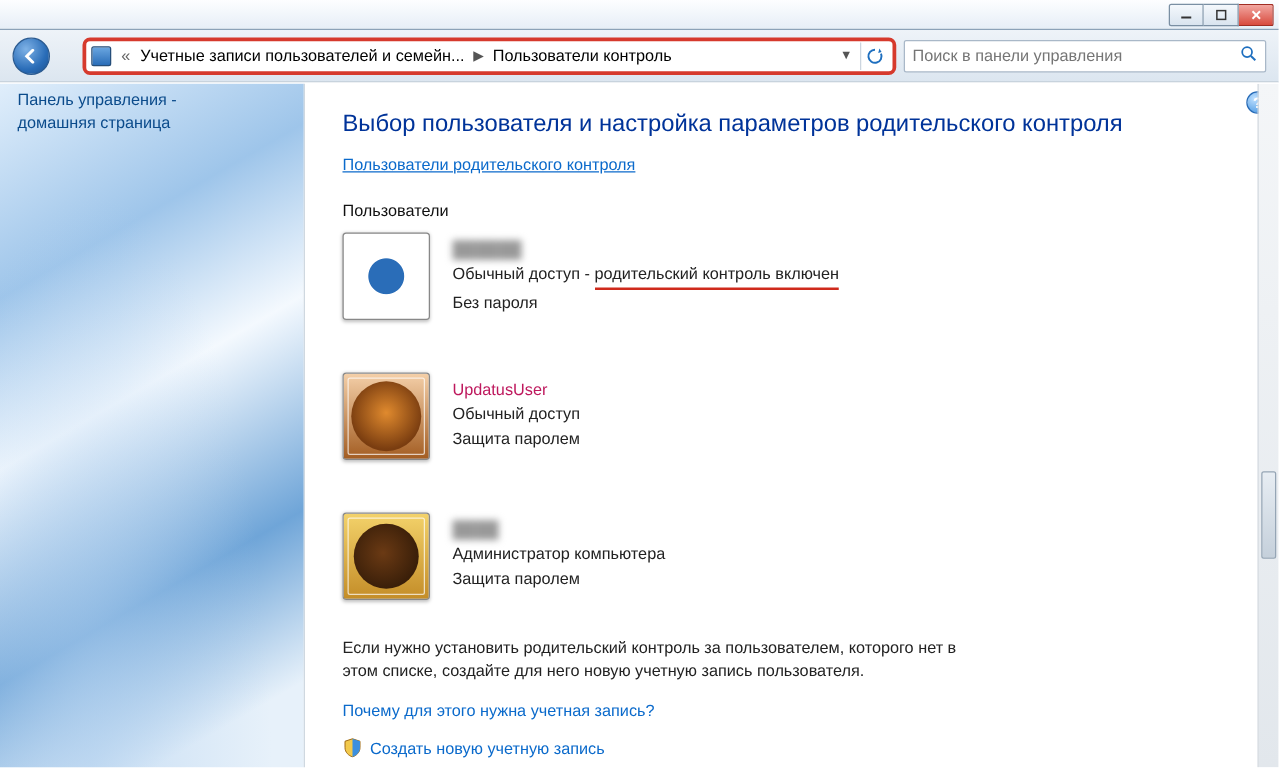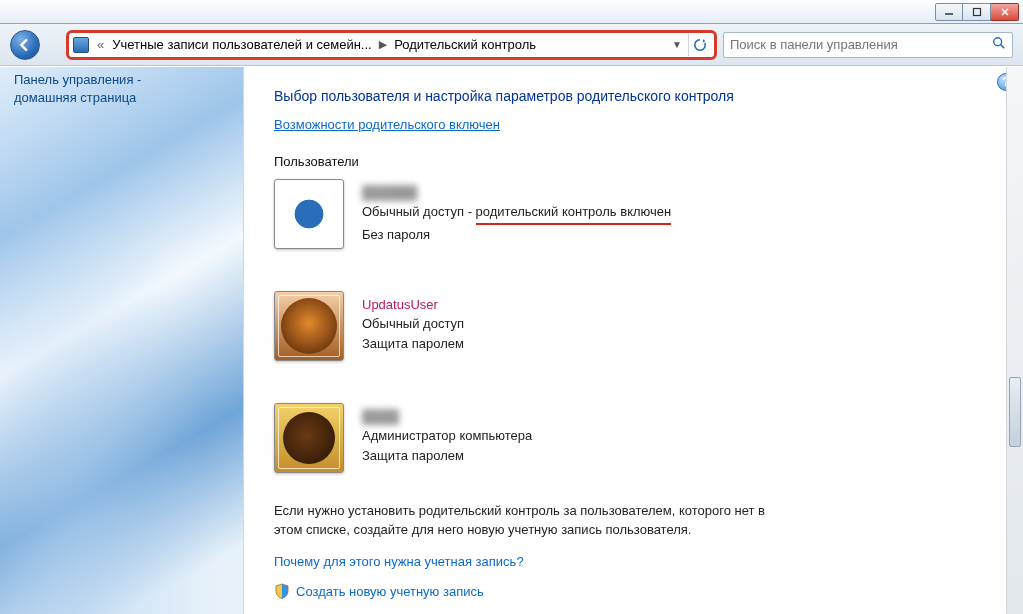--- a/index.html
+++ b/index.html
@@ -33,21 +33,21 @@
 
 .main { display:flex; height: calc(614px - 24px - 42px); border-top: 1px solid #fff; }
 .sidebar { width: 244px; position:relative; border-right: 1px solid #cfd8e0; background: linear-gradient(150deg, #e0eefb 0%, #9ec5ea 25%, #f4f9fe 45%, #6fa5d8 70%, #e7f1fa 90%); overflow:hidden;}
 .sidebar::after{ content:""; position:absolute; inset:0; background: radial-gradient(ellipse at 30% 100%, rgba(180,210,240,.6), transparent 60%);}
 .sidebar-inner { position:relative; padding: 4px 14px; z-index:2;}
 .side-link { display:block; margin-bottom: 18px; color:#0b4b8b; line-height:1.4; cursor:pointer; }
 .side-link .line1 { display:block; }
 
 .content { flex:1; padding: 20px 30px 0 30px; background:#fff; overflow:hidden; position:relative;}
 .help-btn { position:absolute; top:6px; right:8px; width:18px; height:18px; border-radius:50%; background:radial-gradient(circle at 35% 30%, #bfe0ff, #3b8fde); border:1px solid #2a6db8; color:#fff; font-size:12px; font-weight:bold; display:flex; align-items:center; justify-content:center; cursor:pointer;}
-h1 { font-size: 14px; font-weight: 400; color:#003399; margin-bottom: 10px; line-height:1.4;}
+h1 { font-size: 19px; font-weight: 400; color:#003399; margin-bottom: 10px; line-height:1.4;}
 .top-link { color:#0b6acb; text-decoration: underline; cursor:pointer; font-size:13px; display:inline-block; margin-bottom: 22px;}
 .section-label { color:#111; margin-bottom: 10px; }
 .users { display:flex; flex-direction:column; gap: 42px; margin-bottom: 28px;}
 .user { display:flex; align-items:flex-start; gap: 18px; cursor:pointer;}
 .avatar { width:70px; height:70px; border:1px solid #888; border-radius:3px; box-shadow: 0 1px 3px rgba(0,0,0,.25); background-size:cover; position:relative; flex-shrink:0;}
 .avatar-inner{ position:absolute; inset:3px; border:1px solid rgba(255,255,255,.7); border-radius:2px;}
 .user-info { padding-top: 4px; line-height:1.5; color:#222;}
 .user-name { color:#be185d; }
 .blurred { filter: blur(3px); color:#999; }
 .access-line { display:inline; }
@@ -105,21 +105,21 @@
           <path d="M4 1 L8 5 L4 9" fill="none" stroke="#9aa6b2" stroke-width="2" stroke-linecap="round"></path>
         </svg>
     </div>
   </div>
 
   <div class="addr-wrap">
     <div class="addr-icon"></div>
     <span class="bc-sep">«</span>
     <span class="bc-text">Учетные записи пользователей и семейн...</span>
     <span class="bc-chev">▶</span>
-    <span class="bc-text">Родительский контроль</span>
+    <span class="bc-text">Пользователи контроль</span>
     <div class="addr-actions">
       <div class="addr-drop">▼</div>
       <div class="addr-refresh">
         <svg width="14" height="14" viewBox="0 0 16 16">
             <path d="M8 2 a6 6 0 1 0 5.5 3.6" fill="none" stroke="#1e6fbf" stroke-width="1.8"></path>
             <path d="M12 1 l2 3 l-3 1 z" fill="#1e6fbf"></path>
           </svg>
       </div>
     </div>
   </div>
@@ -142,21 +142,21 @@
         <span class="line1">Панель управления -</span>
         <span class="line1">домашняя страница</span>
       </a>
     </div>
   </div>
 
   <div class="content">
     <div class="help-btn">?</div>
 
     <h1>Выбор пользователя и настройка параметров родительского контроля</h1>
-    <a class="top-link">Возможности родительского включен</a>
+    <a class="top-link">Пользователи родительского контроля</a>
 
     <div class="section-label">Пользователи</div>
 
     <div class="users">
 
       <div class="user">
         <div class="avatar av-lion">
             <div class="avatar-inner"></div>
           </div>
         <div class="user-info">

